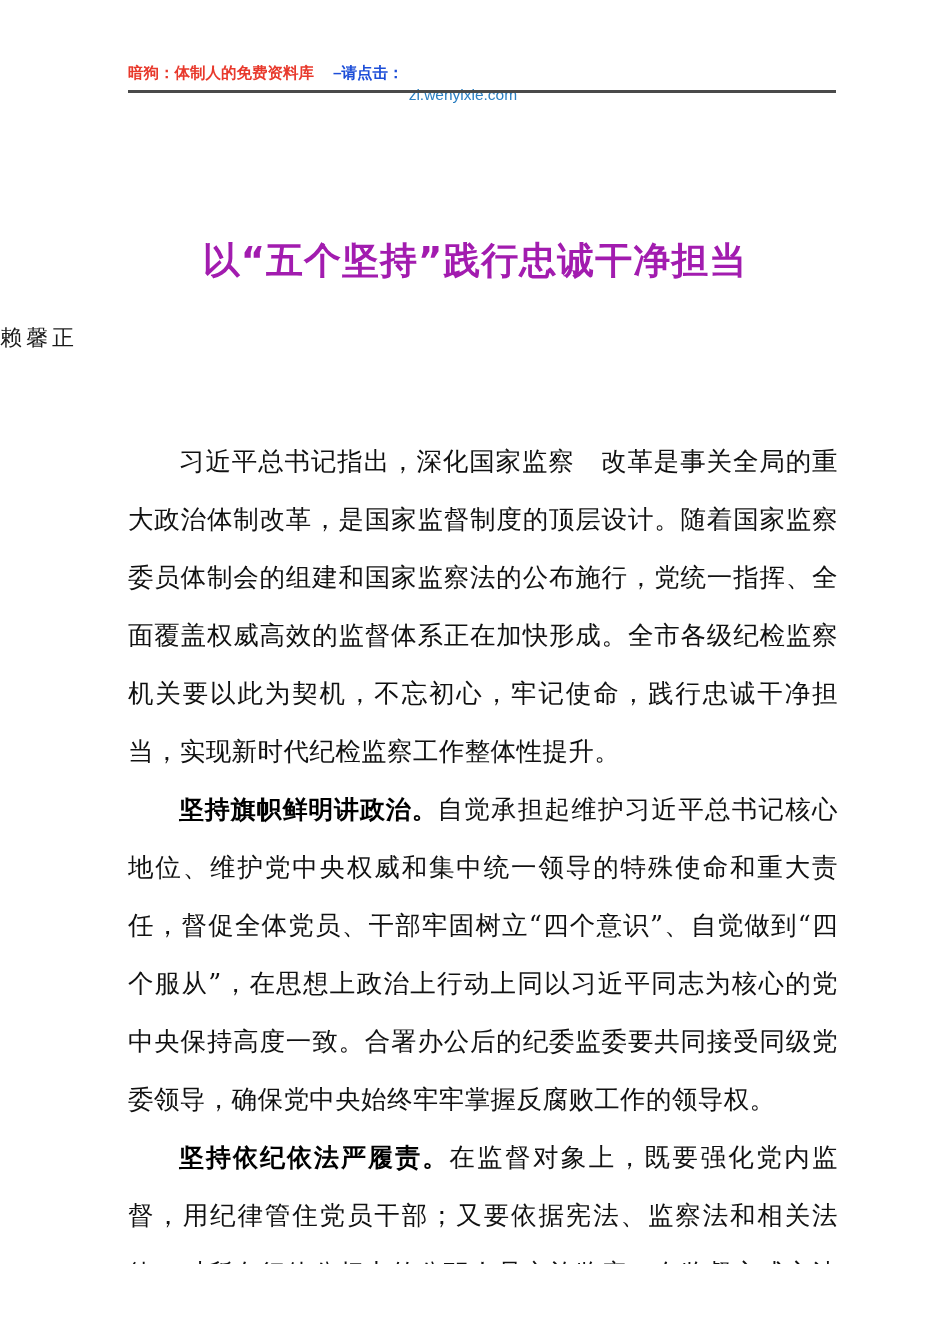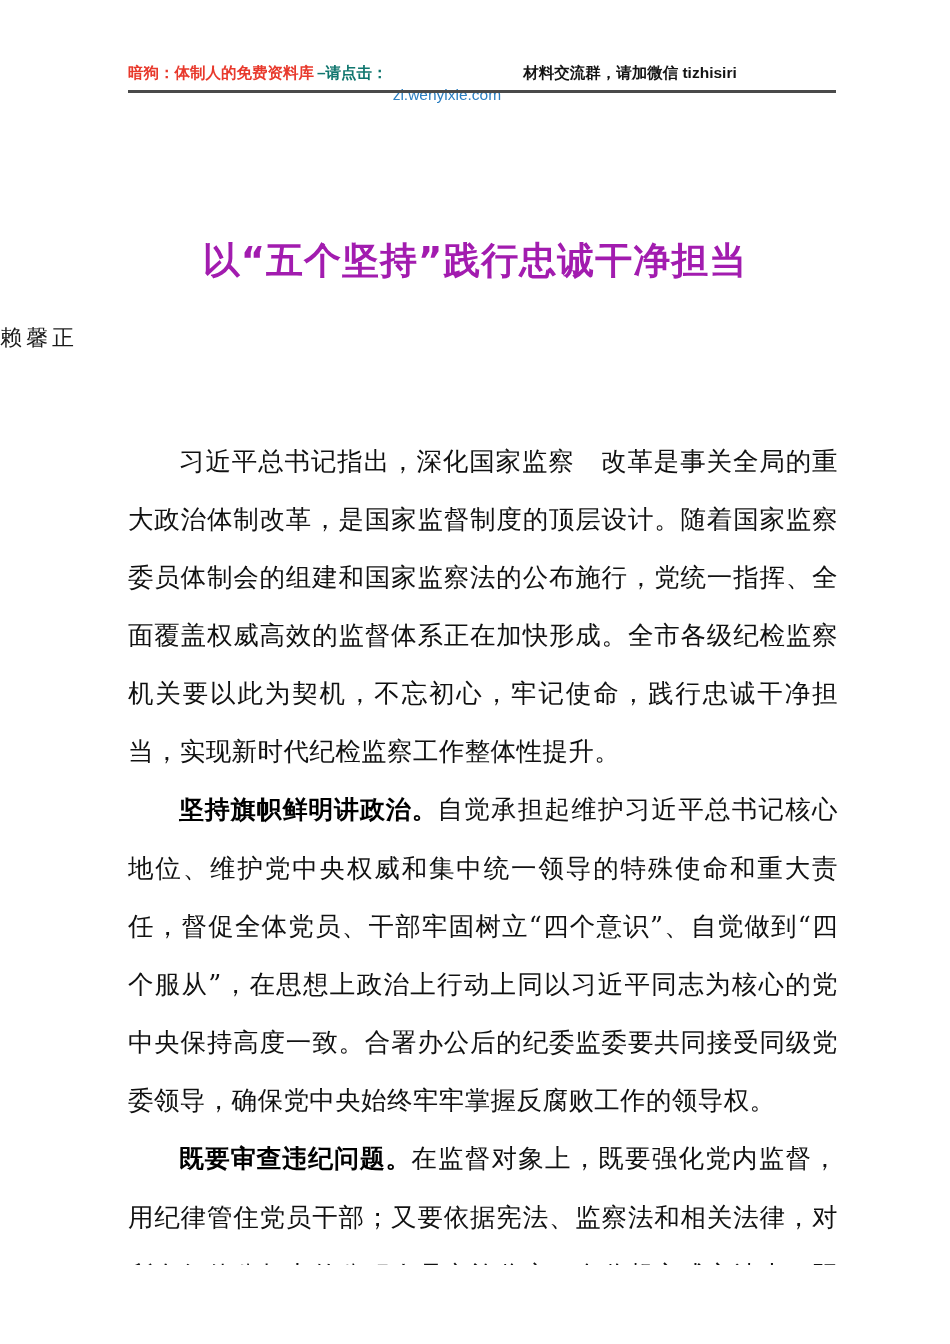--- a/index.html
+++ b/index.html
@@ -40,23 +40,23 @@
     font-family: "Liberation Sans", "DejaVu Sans", sans-serif;
     font-size: 15.5px;
     line-height: 30px;
   }
   .promo-red {
     color: #e8392c;
     font-weight: 700;
     letter-spacing: 0px;
   }
   .promo-black {
-    color: #0f766e;
+    color: #1d4ed8;
     font-weight: 700;
-    margin-left: 3px;
+    margin-left: 19px;
   }
   .promo-link {
     color: #2a7ec1;
     font-weight: 400;
     margin-left: 5px;
     font-family: "Liberation Sans", "DejaVu Sans", sans-serif;
     margin-top: 44px;
   }
   .promo-tail {
     color: #141414;
@@ -116,52 +116,51 @@
     text-align: justify;
     text-justify: inter-ideograph;
     margin: 0 0 0 0;
     text-indent: 51px;
     letter-spacing: 0.4px;
   }
   .para + .para {
     margin-top: 0px;
   }
   .lead {
-    font-family: Liberation Serif, serif;
+    font-family: Liberation Sans, sans-serif;
     font-weight: 700;
     font-size: 25px;
     color: #000000;
     letter-spacing: 0px;
   }
   .para-clipped {
     max-height: 136px;
     overflow: hidden;
   }
 </style>
 </head>
 <body>
 
 <div class="page">
 
   <div class="promo-bar">
     <span class="promo-red">暗狗：体制人的免费资料库</span>
     <span class="promo-black">–请点击：</span>
     <span class="promo-link">zl.wenyixie.com</span>
-    <span class="promo-tail">材料交流群，请加微信 tizhisiri</span>
   </div>
 
   <div class="header-rule"></div>
 
   <div class="doc-title">以“五个坚持”践行忠诚干净担当</div>
 
   <div class="doc-author">赖馨正</div>
 
   <div class="body-block">
 
     <p class="para"><span>习近平总书记指出，深化国家监察　改革是事关全局的重大政治体制改革，是国家监督制度的顶层设计。随着国家监察委员体制会的组建和国家监察法的公布施行，党统一指挥、全面覆盖权威高效的监督体系正在加快形成。全市各级纪检监察机关要以此为契机，不忘初心，牢记使命，践行忠诚干净担当，实现新时代纪检监察工作整体性提升。</span></p>
 
     <p class="para"><span class="lead">坚持旗帜鲜明讲政治。</span><span>自觉承担起维护习近平总书记核心地位、维护党中央权威和集中统一领导的特殊使命和重大责任，督促全体党员、干部牢固树立“四个意识”、自觉做到“四个服从”，在思想上政治上行动上同以习近平同志为核心的党中央保持高度一致。合署办公后的纪委监委要共同接受同级党委领导，确保党中央始终牢牢掌握反腐败工作的领导权。</span></p>
 
-    <p class="para para-clipped"><span class="lead">既要审查违纪问题。</span><span>在监督对象上，既要强化党内监督，用纪律管住党员干部；又要依据宪法、监察法和相关法律，对所有行使公权力的公职人员实施监察。在监督方式方法上，既要审查违纪问题、又要调查违法犯罪问题，既要考虑纪的因素、又要</span></p>
+    <p class="para para-clipped"><span class="lead">坚持依纪依法严履责。</span><span>在监督对象上，既要强化党内监督，用纪律管住党员干部；又要依据宪法、监察法和相关法律，对所有行使公权力的公职人员实施监察。在监督方式方法上，既要审查违纪问题、又要调查违法犯罪问题，既要考虑纪的因素、又要</span></p>
 
   </div>
 
 </div>
 
 </body></html>

